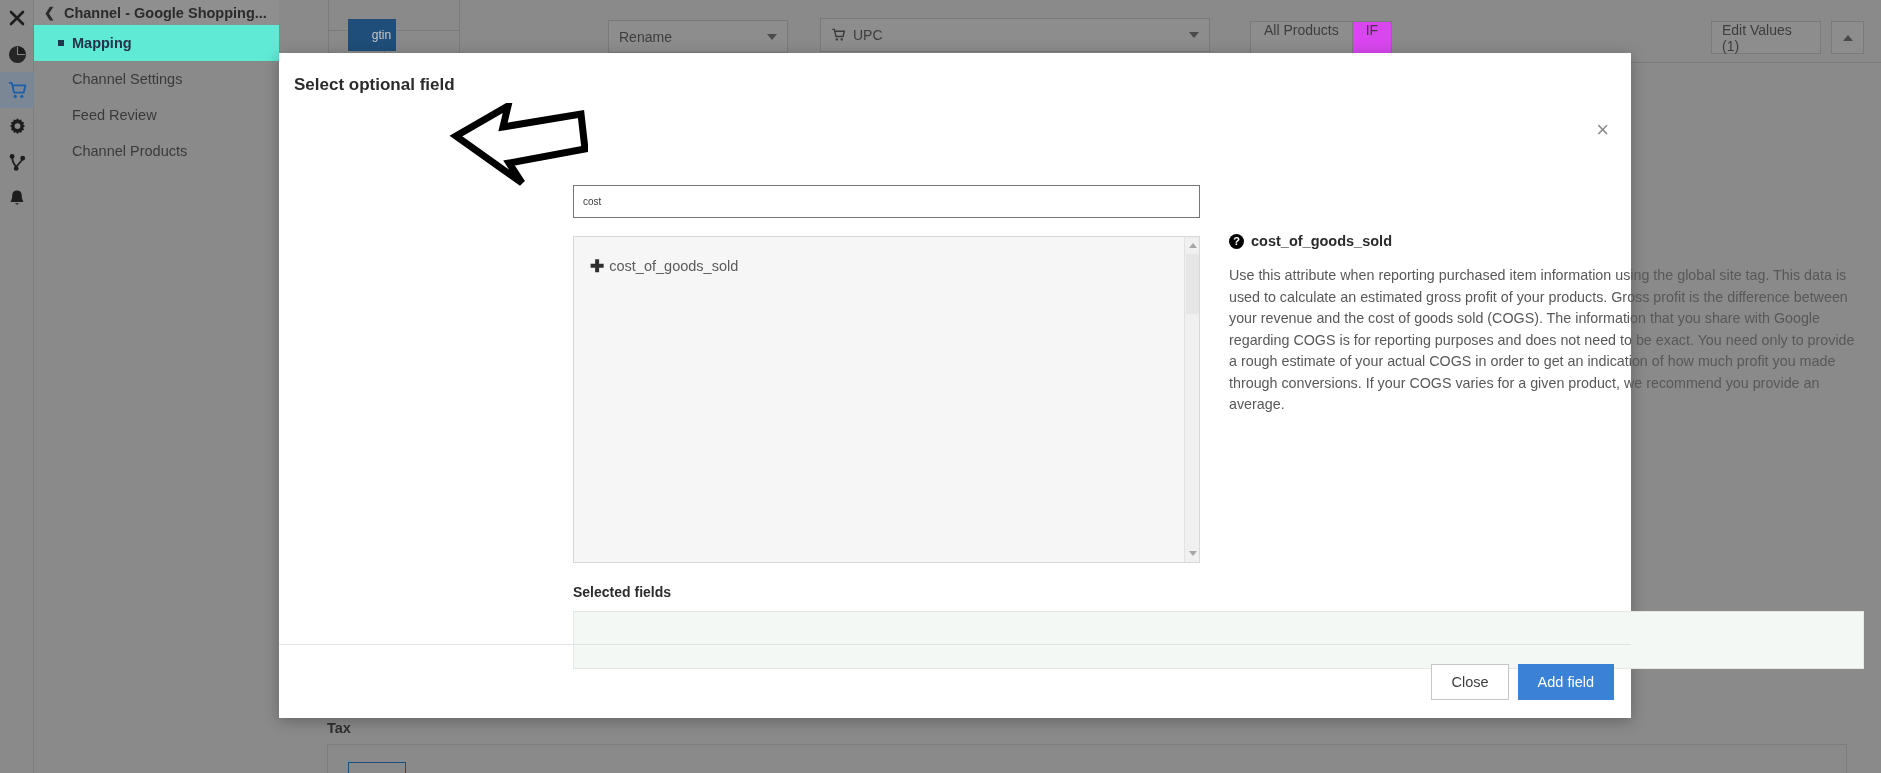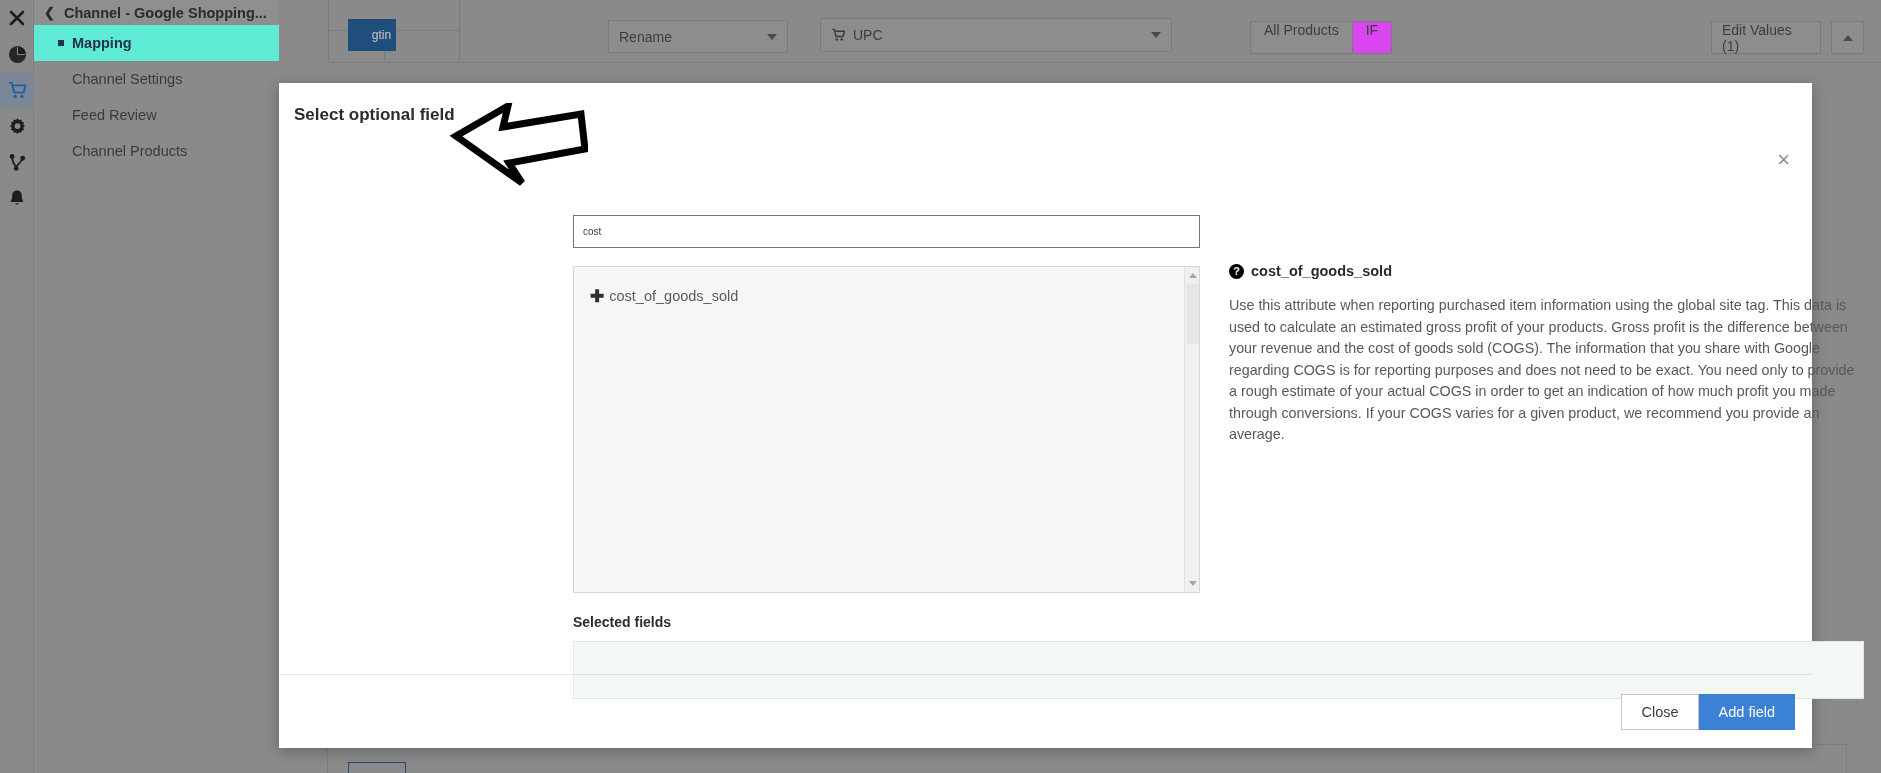--- a/index.html
+++ b/index.html
@@ -131,24 +131,23 @@
   .tax-chip {
     position: absolute; left: 348px; top: 762px;
     width: 58px; height: 30px;
     border: 1px solid #1e4e79;
   }
 
   
   .modal {
     position: absolute;
     left: 279px; top: 53px;
-    width: 1533px; height: 665px;
+    width: 1352px; height: 665px;
     background: #ffffff;
     box-shadow: 0 3px 14px rgba(0,0,0,0.28);
-    margin-top: 30px;
   }
   .modal-header {
     position: relative;
     height: 66px;
     padding: 22px 26px 0 15px;
   }
   .modal-title {
     font-size: 17px; font-weight: bold; color: #2b2b2b;
     padding-left: 0;
   }
@@ -249,20 +248,21 @@
     background: #f4f8f4;
     border: 1px solid #e2e8e2;
   }
 
   .modal-footer {
     position: absolute; left: 0; bottom: 0;
     width: 100%; height: 74px;
     border-top: 1px solid #e3e3e3;
     display: flex; align-items: center; justify-content: flex-end;
     padding-right: 17px;
+    gap: 9px;
   }
   .btn {
     height: 36px; padding: 0 19px;
     font-size: 14.5px;
     display: flex; align-items: center; justify-content: center;
     cursor: pointer;
     font-family: "Liberation Sans", sans-serif;
   }
   .btn-close {
     background: #fff; border: 1px solid #c6c6c6; color: #3c3c3c;
@@ -359,21 +359,21 @@
 
     <div class="chip-gtin">
       <span>gtin</span>
     </div>
 
     <div class="ctl" style="left:608px; top:20px; width:180px; height:33px;">
       <span>Rename</span>
       <span class="caret"></span>
     </div>
 
-    <div class="ctl" style="left:820px; top:18px; width:352px; height:34px;">
+    <div class="ctl" style="left:820px; top:18px; width:390px; height:34px;">
       <span style="margin-right:7px; display:inline-flex;">
         <svg width="15" height="14" viewBox="0 0 20 20">
           <path d="M1 2 L4 2 L6.4 12.2 L16.5 12.2 L18.4 4.6 L5 4.6" stroke="#3a3a3a" stroke-width="2" fill="none" stroke-linejoin="round"></path>
           <circle cx="7.6" cy="16.3" r="1.7" fill="#3a3a3a"></circle>
           <circle cx="14.6" cy="16.3" r="1.7" fill="#3a3a3a"></circle>
         </svg>
       </span>
       <span>UPC</span>
       <span class="caret"></span>
     </div>

